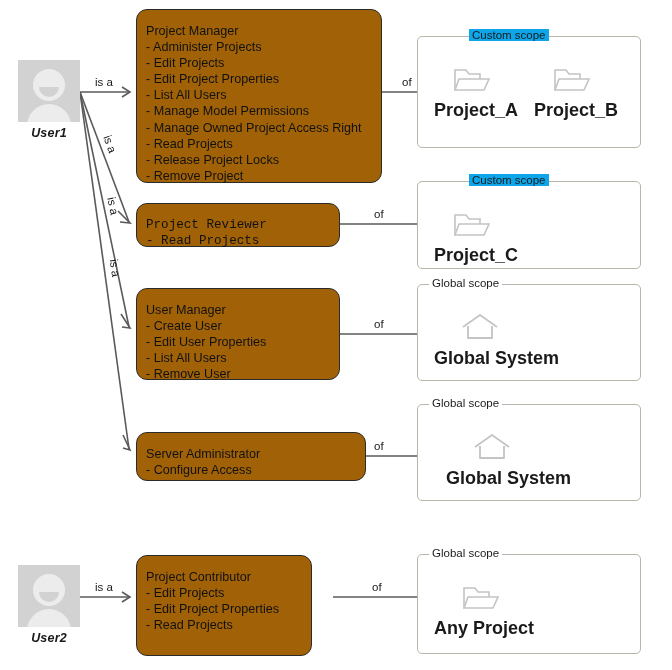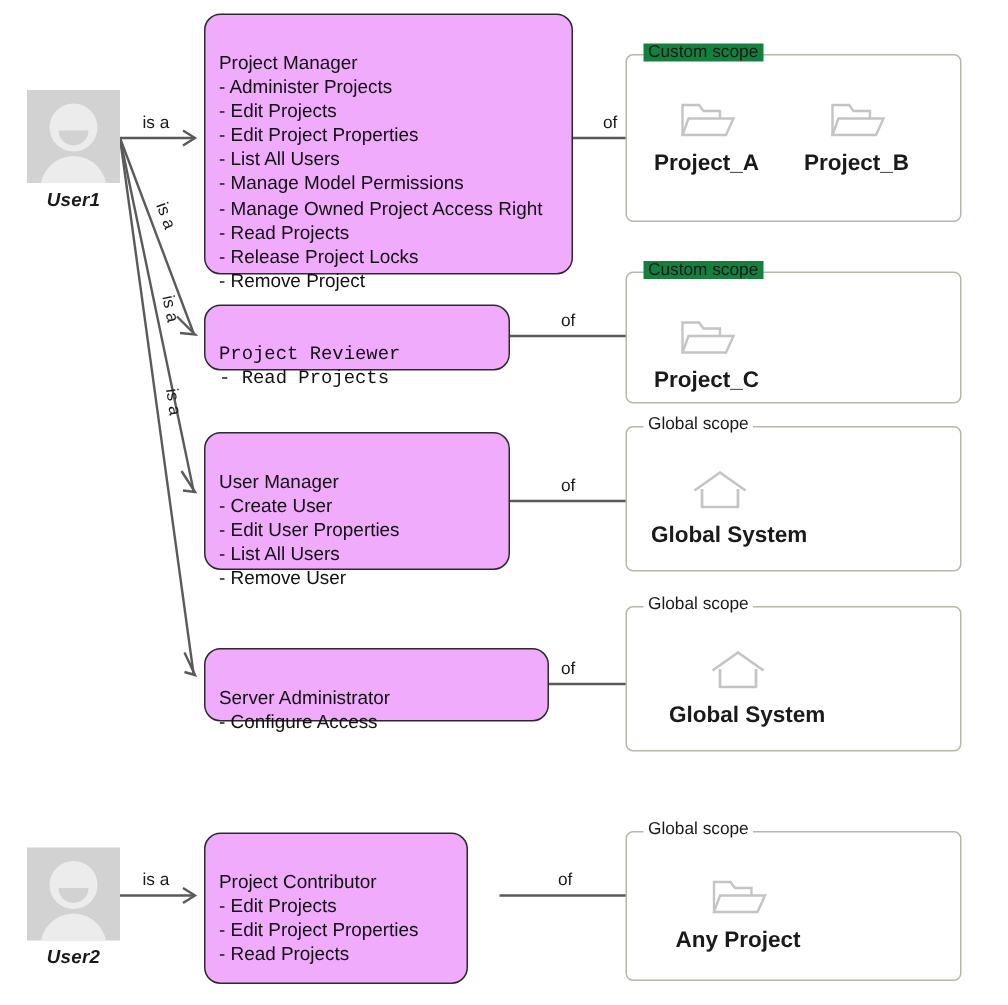--- a/index.html
+++ b/index.html
@@ -72,25 +72,25 @@
     margin-top: 4px;
     font-size: 12.5px;
     font-weight: bold;
     color: #1a1a1a;
     letter-spacing: .2px;
   }
 
   
   .role {
     position: absolute;
-    background: #f0abfc;
+    background: #a16207;
     border: 1.6px solid #2b2b2b;
     border-radius: 11px;
     box-sizing: border-box;
-    padding: 24px 9px 7px 9px;
+    padding: 13px 9px 7px 9px;
     font-size: 12.6px;
     line-height: 16.1px;
     color: #111111;
   }
   .role .rline { white-space: nowrap; }
 
   
   .scope {
     position: absolute;
     box-sizing: border-box;
@@ -101,38 +101,38 @@
   .scope-title {
     position: absolute;
     top: -8px;
     left: 11px;
     font-size: 11.5px;
     color: #1a1a1a;
     padding: 0 3px;
     background: #ffffff;
     white-space: nowrap;
   }
-  .scope-title.hl { background: #15803d; }
+  .scope-title.hl { background: #0ea5e9; margin-left: 40px; }
 
   .scope-items {
     position: absolute;
     left: 16px;
     top: 22px;
     display: flex;
     gap: 26px;
   }
   .scope-item { width: 74px; text-align: center; }
   .scope-item .ico {
     height: 40px;
     display: flex;
     align-items: center;
     justify-content: center;
   }
   .scope-item .cap {
-    font-size: 15px;
+    font-size: 18px;
     font-weight: bold;
     color: #1a1a1a;
     white-space: nowrap;
     margin-top: 1px;
   }
 
   
   .elabel {
     position: absolute;
     font-size: 11.5px;
@@ -309,21 +309,21 @@
             <path d="M8 15 V27 H32 V15"></path>
           </svg>
         </div>
         <div class="cap">Global System</div>
       </div>
     </div>
   </div>
 
   <div class="scope" style="left:417px; top:554px; width:224px; height:100px;">
     <div class="scope-title">Global scope</div>
-    <div class="scope-items" style="left:28px;">
+    <div class="scope-items" style="left:16px;">
       <div class="scope-item" style="width:92px;">
         <div class="ico">
           <svg width="40" height="32" viewBox="0 0 40 32" fill="none" stroke="#c4c4c4" stroke-width="1.6">
             <path d="M4 27 V7 h11 l3 4 h11 v5"></path>
             <path d="M8 16 h30 l-5 11 H4 z"></path>
           </svg>
         </div>
         <div class="cap">Any Project</div>
       </div>
     </div>

